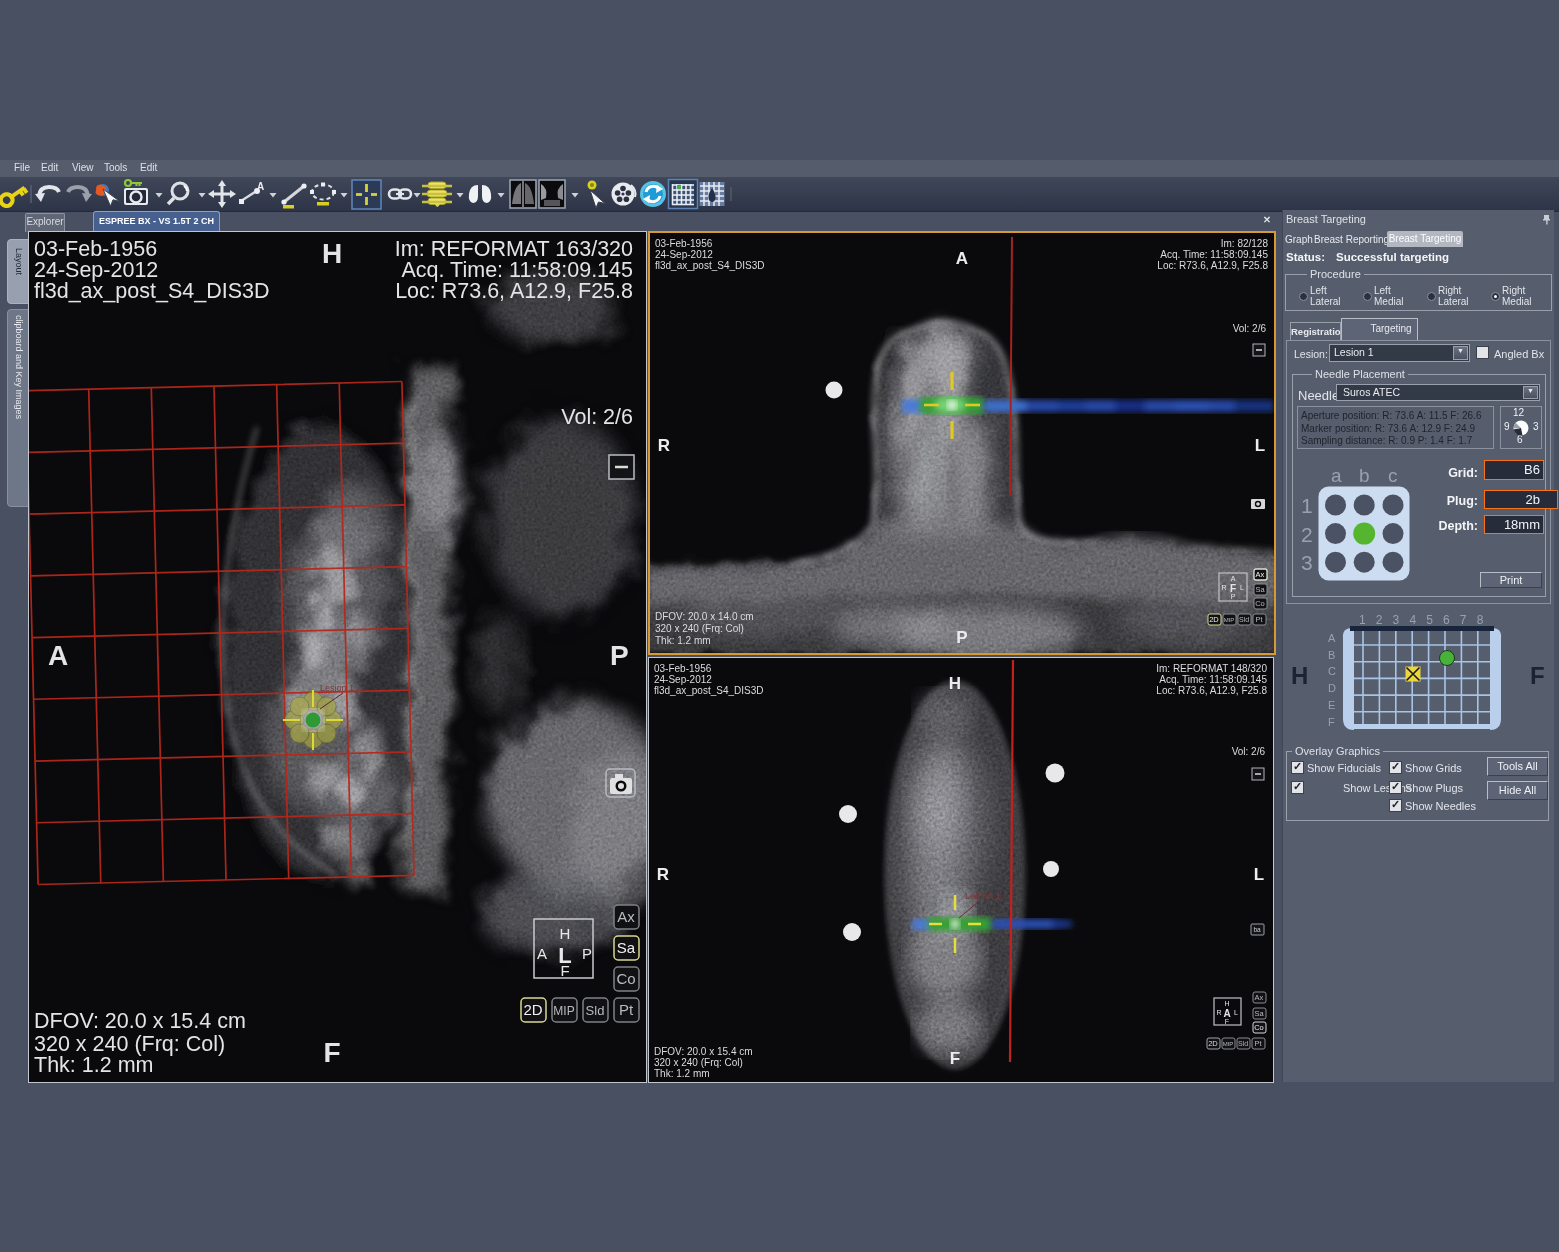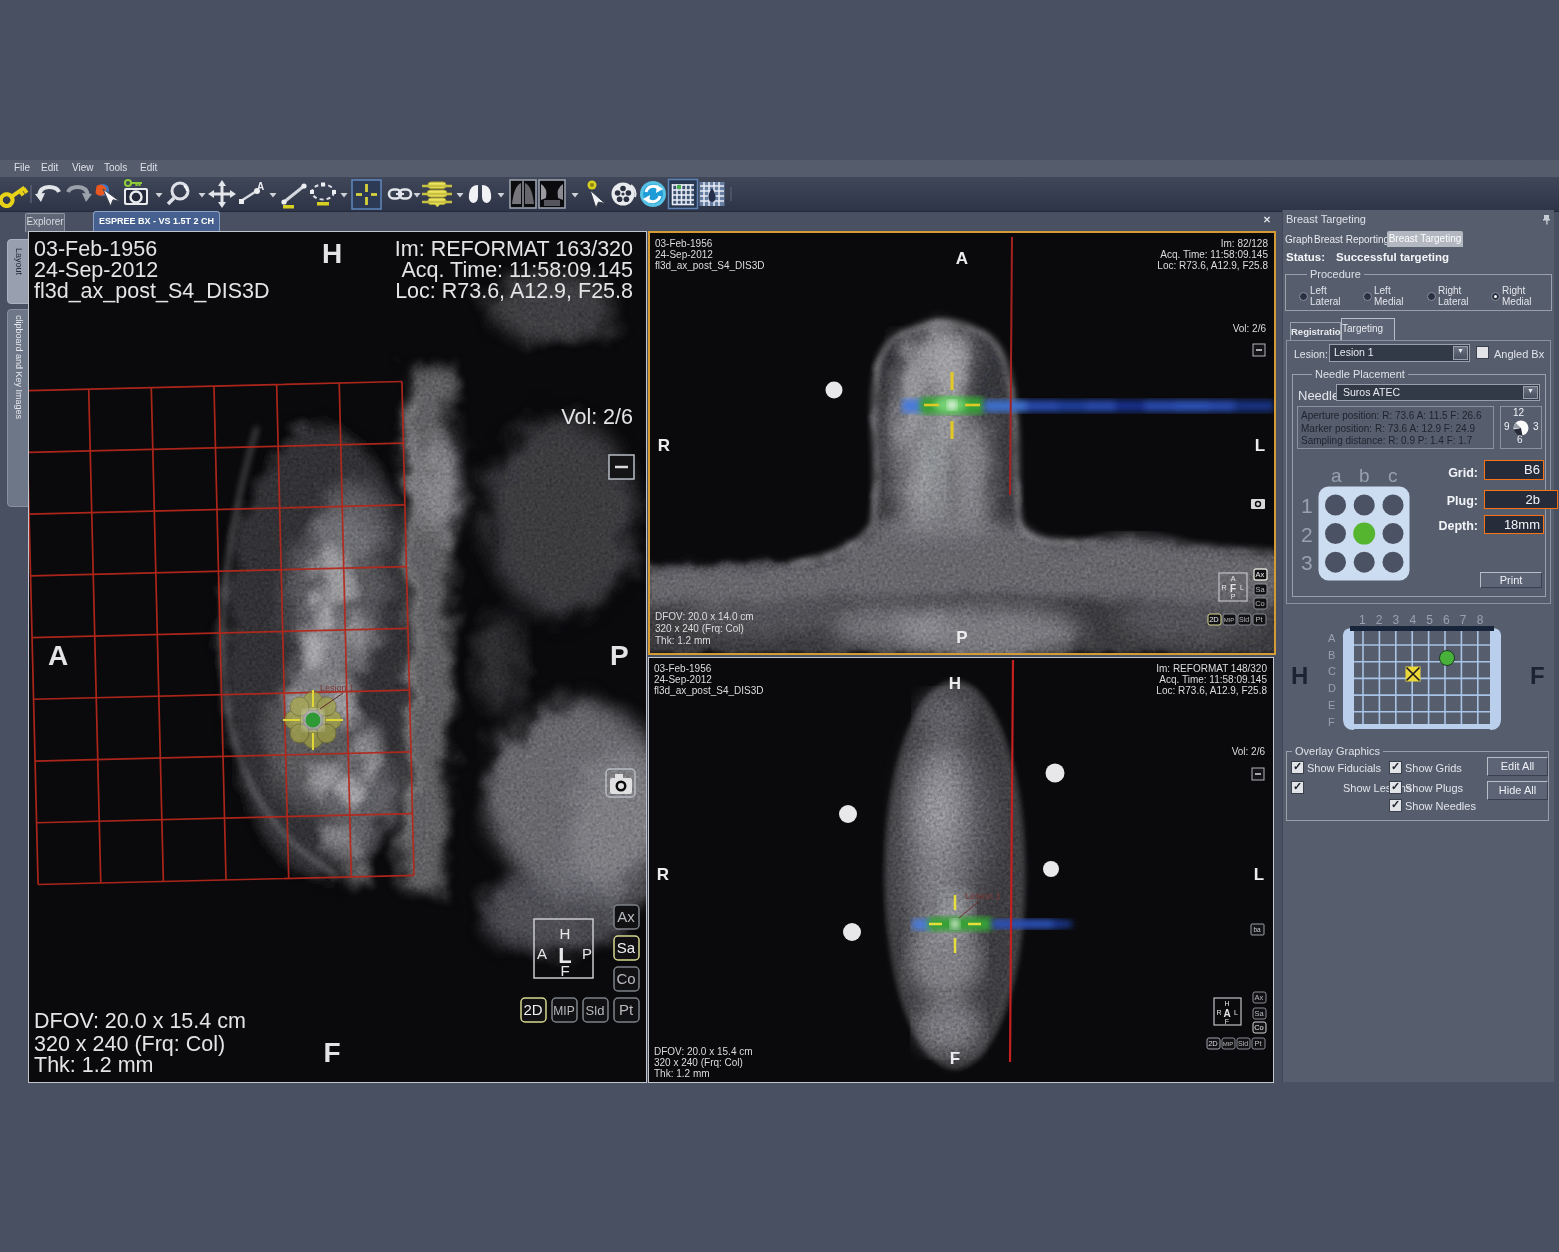--- a/index.html
+++ b/index.html
@@ -652,21 +652,21 @@
   <div class="radio" style="left:80px;top:82px;"></div>
   <div class="radio" style="left:144px;top:82px;"></div>
   <div class="radio" style="left:208px;top:82px;"></div>
   <div class="abs" style="left:211px;top:85px;width:3px;height:3px;border-radius:50%;background:#fff;"></div>
   <div class="abs" style="left:27px;top:75px;font-size:10px;line-height:11px;">Left<br>Lateral</div>
   <div class="abs" style="left:91px;top:75px;font-size:10px;line-height:11px;">Left<br>Medial</div>
   <div class="abs" style="left:155px;top:75px;font-size:10px;line-height:11px;">Right<br>Lateral</div>
   <div class="abs" style="left:219px;top:75px;font-size:10px;line-height:11px;">Right<br>Medial</div>
 
   <div class="ptab" style="left:7px;top:112px;width:49px;height:17px;border:1px solid #99a0ac;border-bottom:none;text-align:center;line-height:17px;font-size:9.5px;font-weight:bold;">Registration</div>
-  <div class="ptab" style="left:58px;top:108px;width:52px;height:22px;border:1px solid #b8bec8;border-bottom:none;background:#5c6475;text-align:left;line-height:20px;font-size:10px;">Targeting</div>
+  <div class="ptab" style="left:58px;top:108px;width:52px;height:22px;border:1px solid #b8bec8;border-bottom:none;background:#5c6475;text-align:center;line-height:20px;font-size:10px;padding-left:23px;">Targeting</div>
   <div class="gbox" style="left:3px;top:130px;width:263px;height:262px;border-color:#8a92a0;"></div>
 
   <div class="abs" style="left:11px;top:138px;font-size:10.5px;">Lesion:</div>
   <div class="combo" style="left:46px;top:134px;width:139px;height:16px;">
       <span style="position:absolute;left:4px;top:1px;">Lesion 1</span>
       <span class="cbtn">▼</span>
     </div>
   <div class="chk nochk" style="left:193px;top:136px;"></div>
   <div class="abs" style="left:211px;top:138px;">Angled Bx</div>
 
@@ -749,15 +749,15 @@
   <div class="chk" style="left:8px;top:551px;"></div>
     <div class="abs" style="left:24px;top:552px;">Show Fiducials</div>
   <div class="chk" style="left:8px;top:571px;"></div>
     <div class="abs" style="left:24px;top:572px;margin-left:36px;">Show Lesions</div>
   <div class="chk" style="left:106px;top:551px;"></div>
     <div class="abs" style="left:122px;top:552px;">Show Grids</div>
   <div class="chk" style="left:106px;top:571px;"></div>
     <div class="abs" style="left:122px;top:572px;">Show Plugs</div>
   <div class="chk" style="left:106px;top:589px;"></div>
     <div class="abs" style="left:122px;top:590px;">Show Needles</div>
-  <div class="pbtn" style="left:204px;top:547px;width:59px;height:17px;line-height:17px;">Edit All</div>
+  <div class="pbtn" style="left:204px;top:547px;width:59px;height:17px;line-height:17px;">Tools All</div>
   <div class="pbtn" style="left:204px;top:571px;width:59px;height:17px;line-height:17px;">Hide All</div>
 </div>
 
 </body></html>

